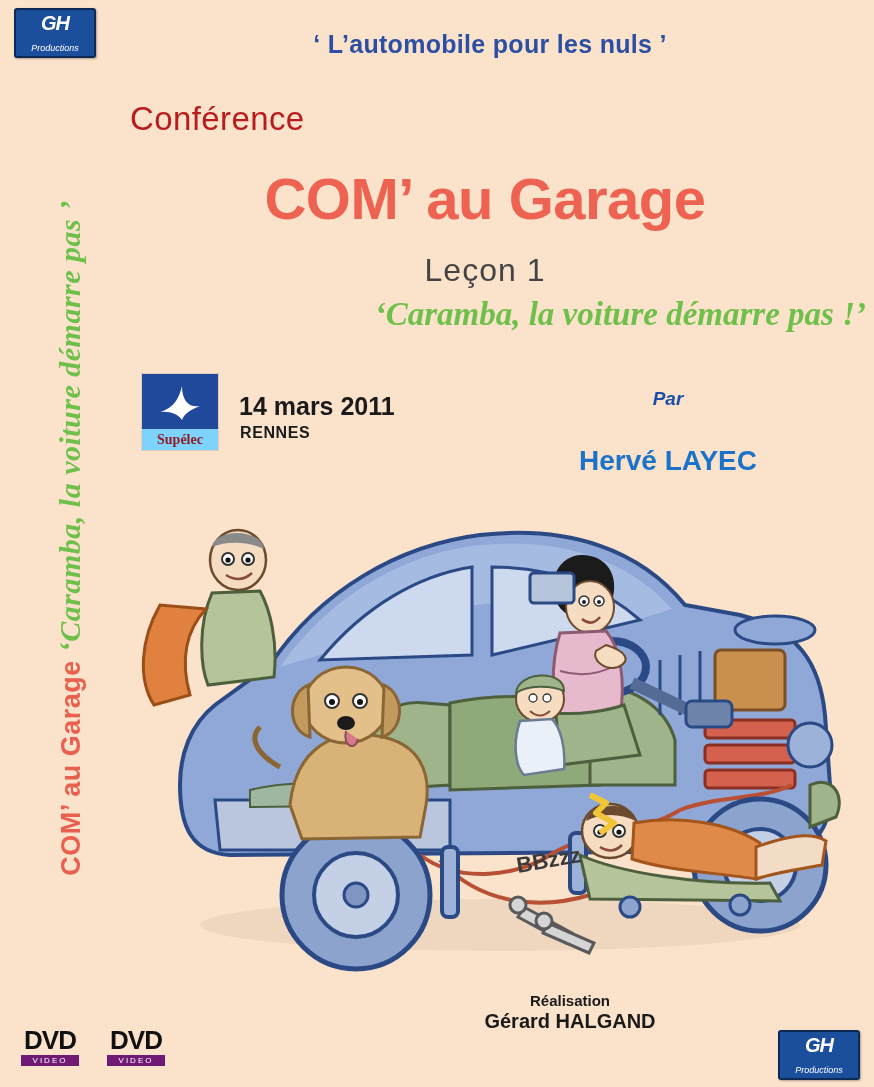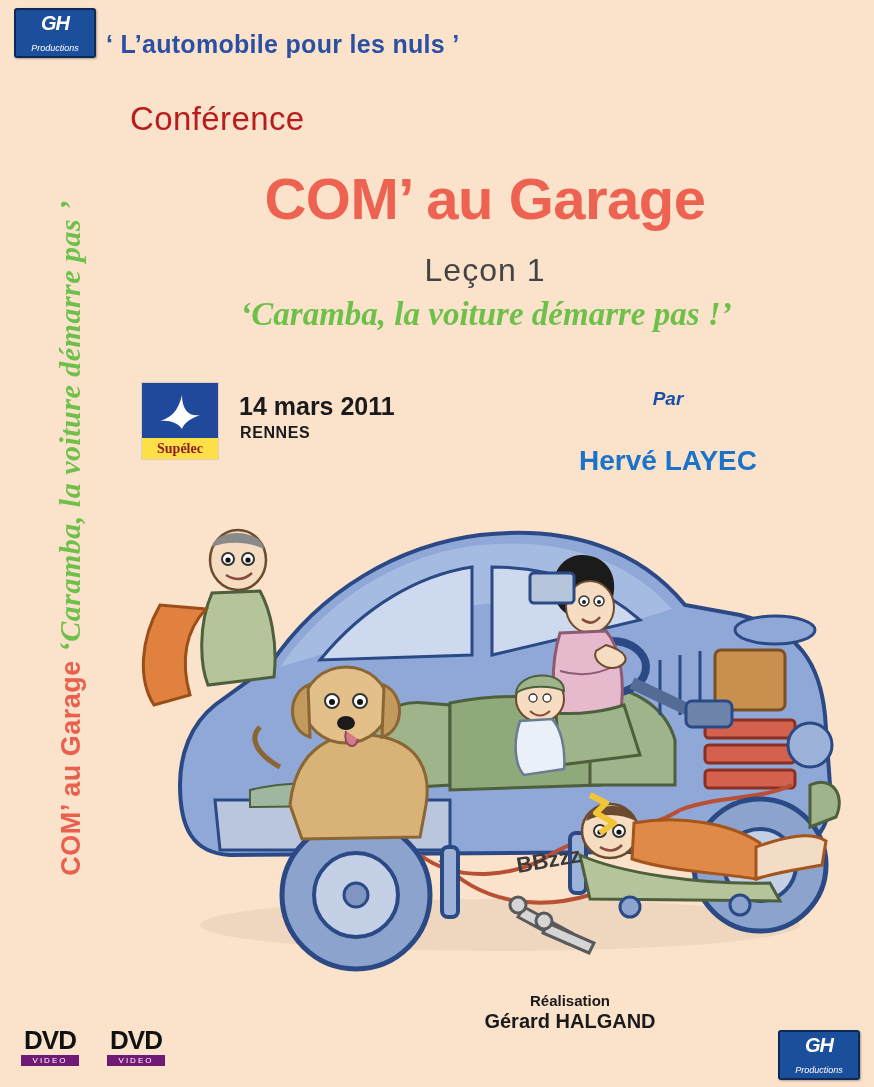--- a/index.html
+++ b/index.html
@@ -86,21 +86,21 @@
     font-style: italic;
     font-size: 30px;
   }
 
   
   .tagline {
     position: absolute;
     left: 106px;
     right: 0;
     top: 30px;
-    text-align: left;
+    text-align: center;
     color: #2b4fa2;
     font-size: 25px;
     font-weight: bold;
     letter-spacing: .3px;
   }
   .conference {
     position: absolute;
     left: 130px;
     top: 100px;
     color: #b91c1c;
@@ -126,36 +126,36 @@
     text-align: center;
     color: #444444;
     font-size: 32px;
     letter-spacing: 1px;
   }
   .subtitle {
     position: absolute;
     left: 106px;
     right: 8px;
     top: 296px;
-    text-align: center;
+    text-align: right;
     color: #6fc04b;
     font-family: "Liberation Serif", serif;
     font-style: italic;
     font-weight: bold;
     font-size: 33px;
   }
 
   
   .supelec {
     position: absolute;
     left: 141px;
-    top: 382px;
+    top: 373px;
     width: 76px;
     height: 76px;
-    background: #fde047;
+    background: #7dd3fc;
     border: 1px solid #e3cdb8;
   }
   .supelec .blue {
     position: absolute;
     left: 0; top: 0;
     width: 76px;
     height: 55px;
     background: #20489b;
   }
   .supelec .star {

